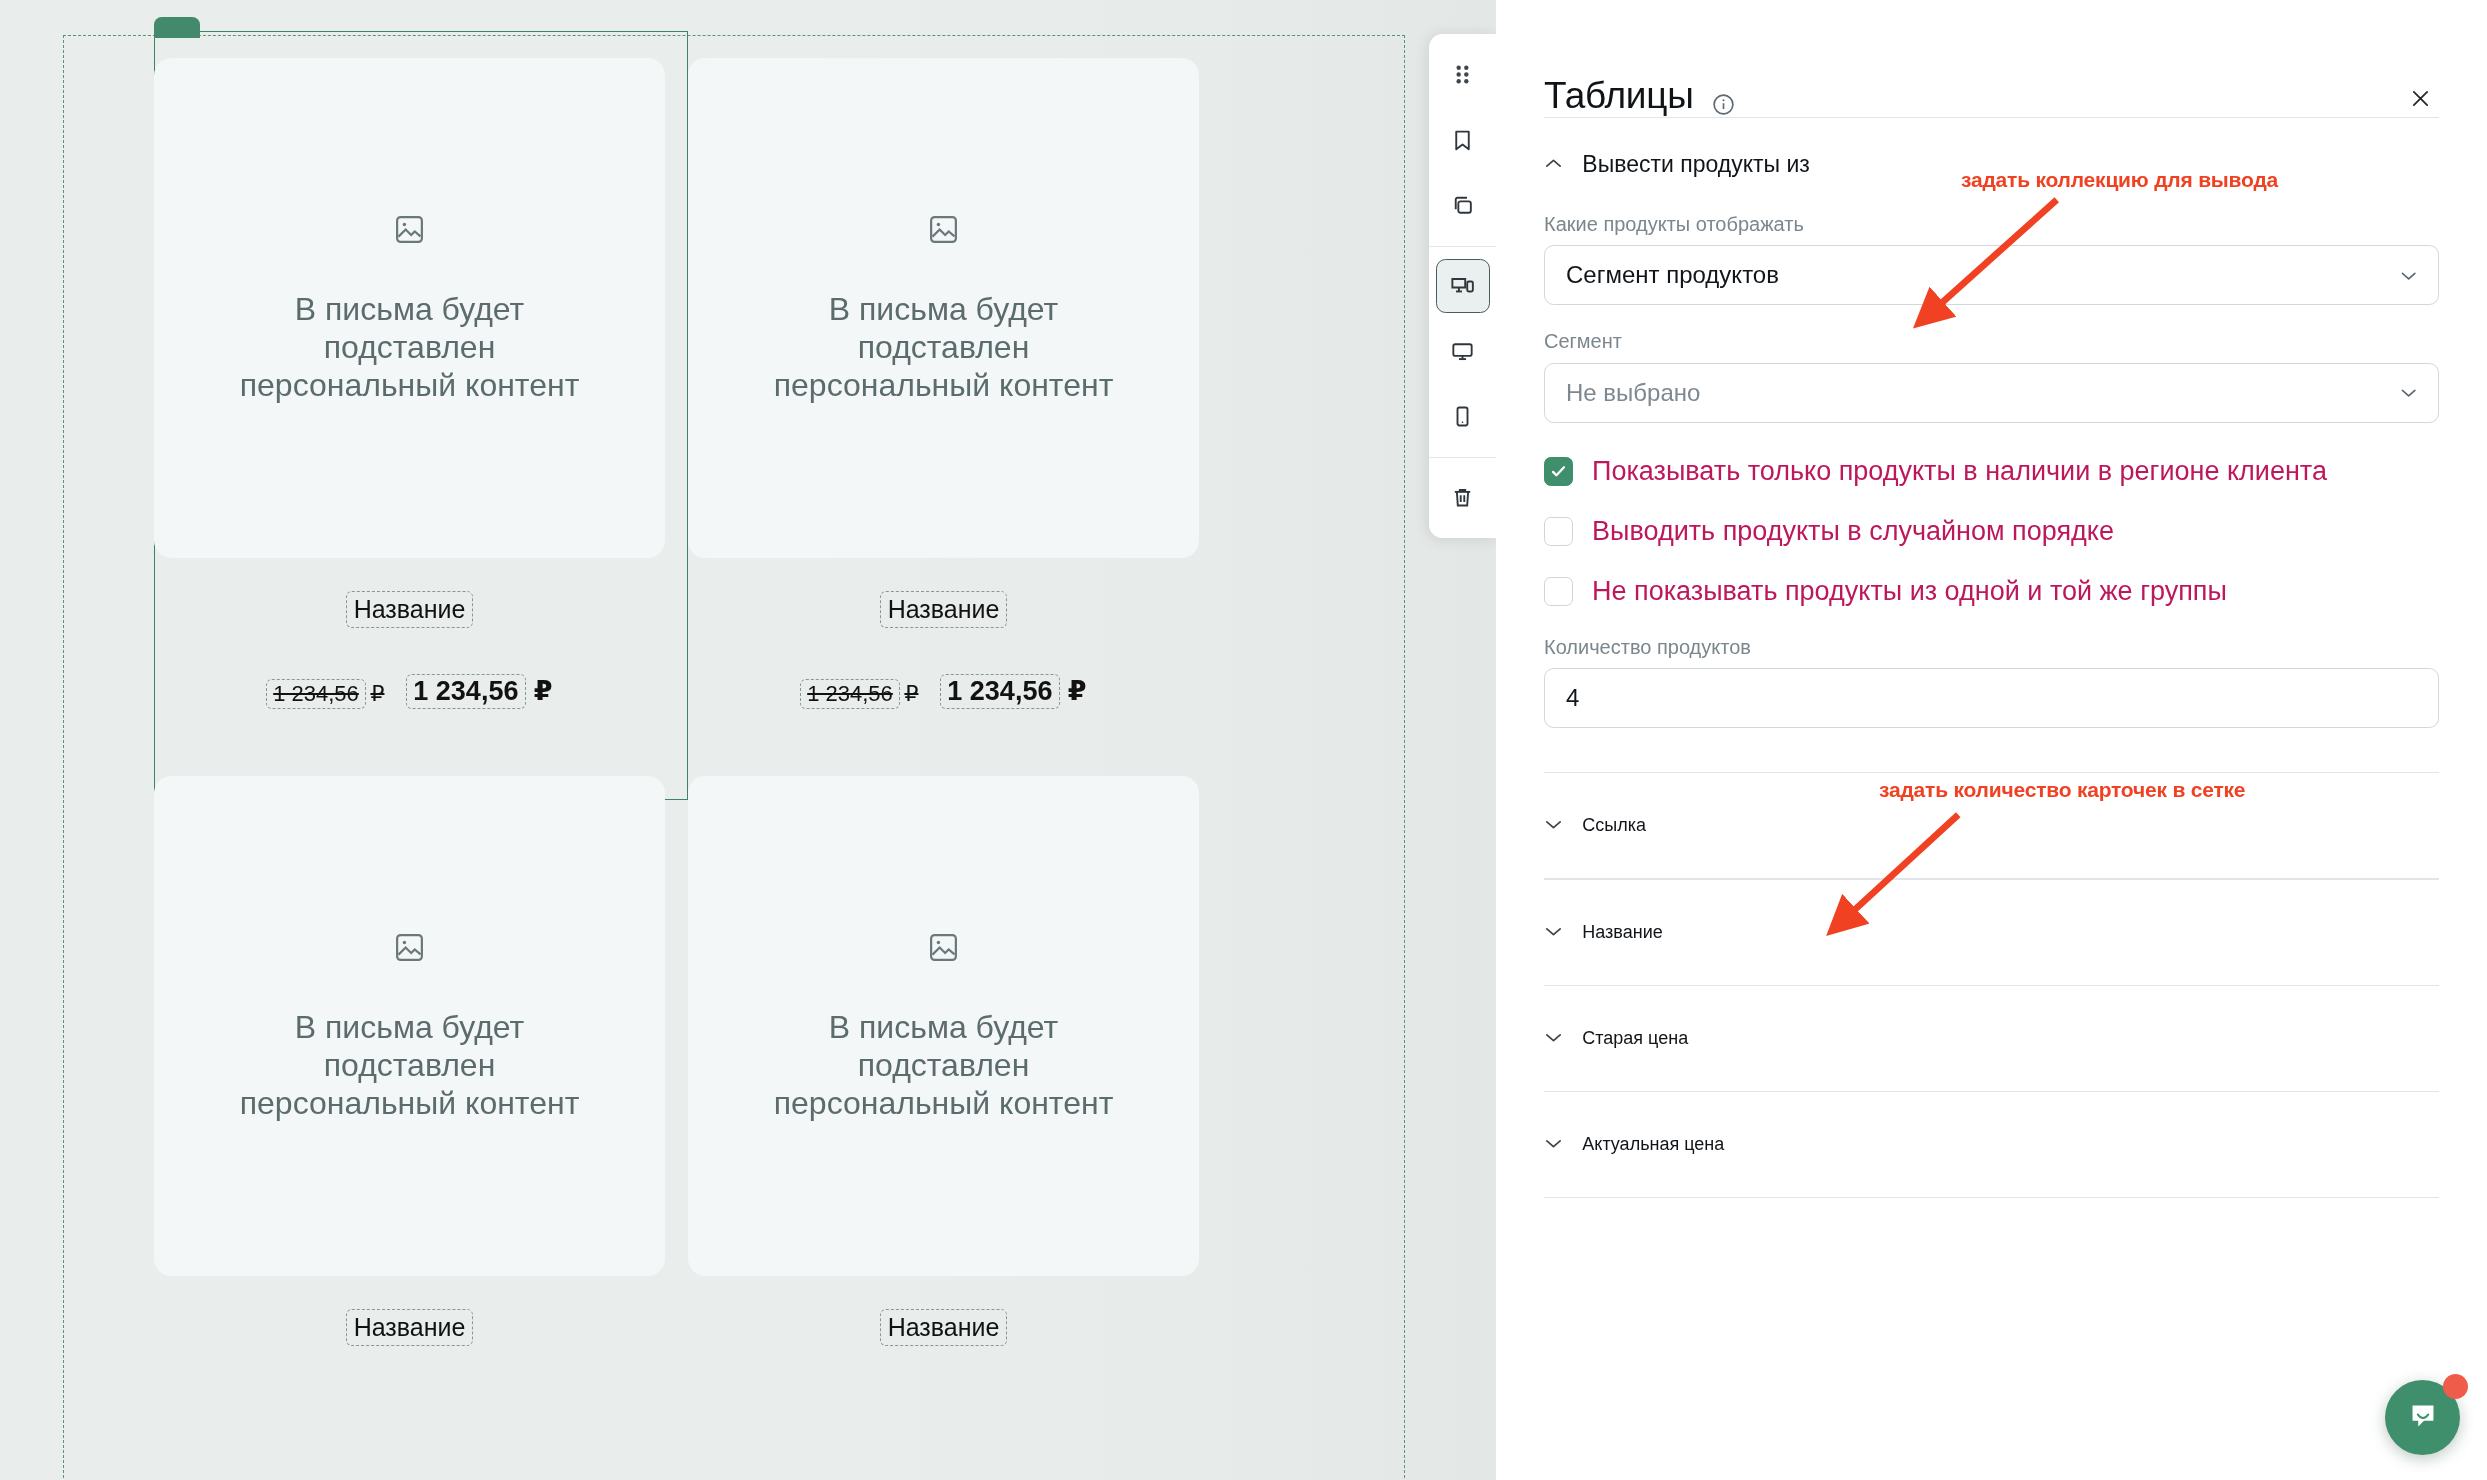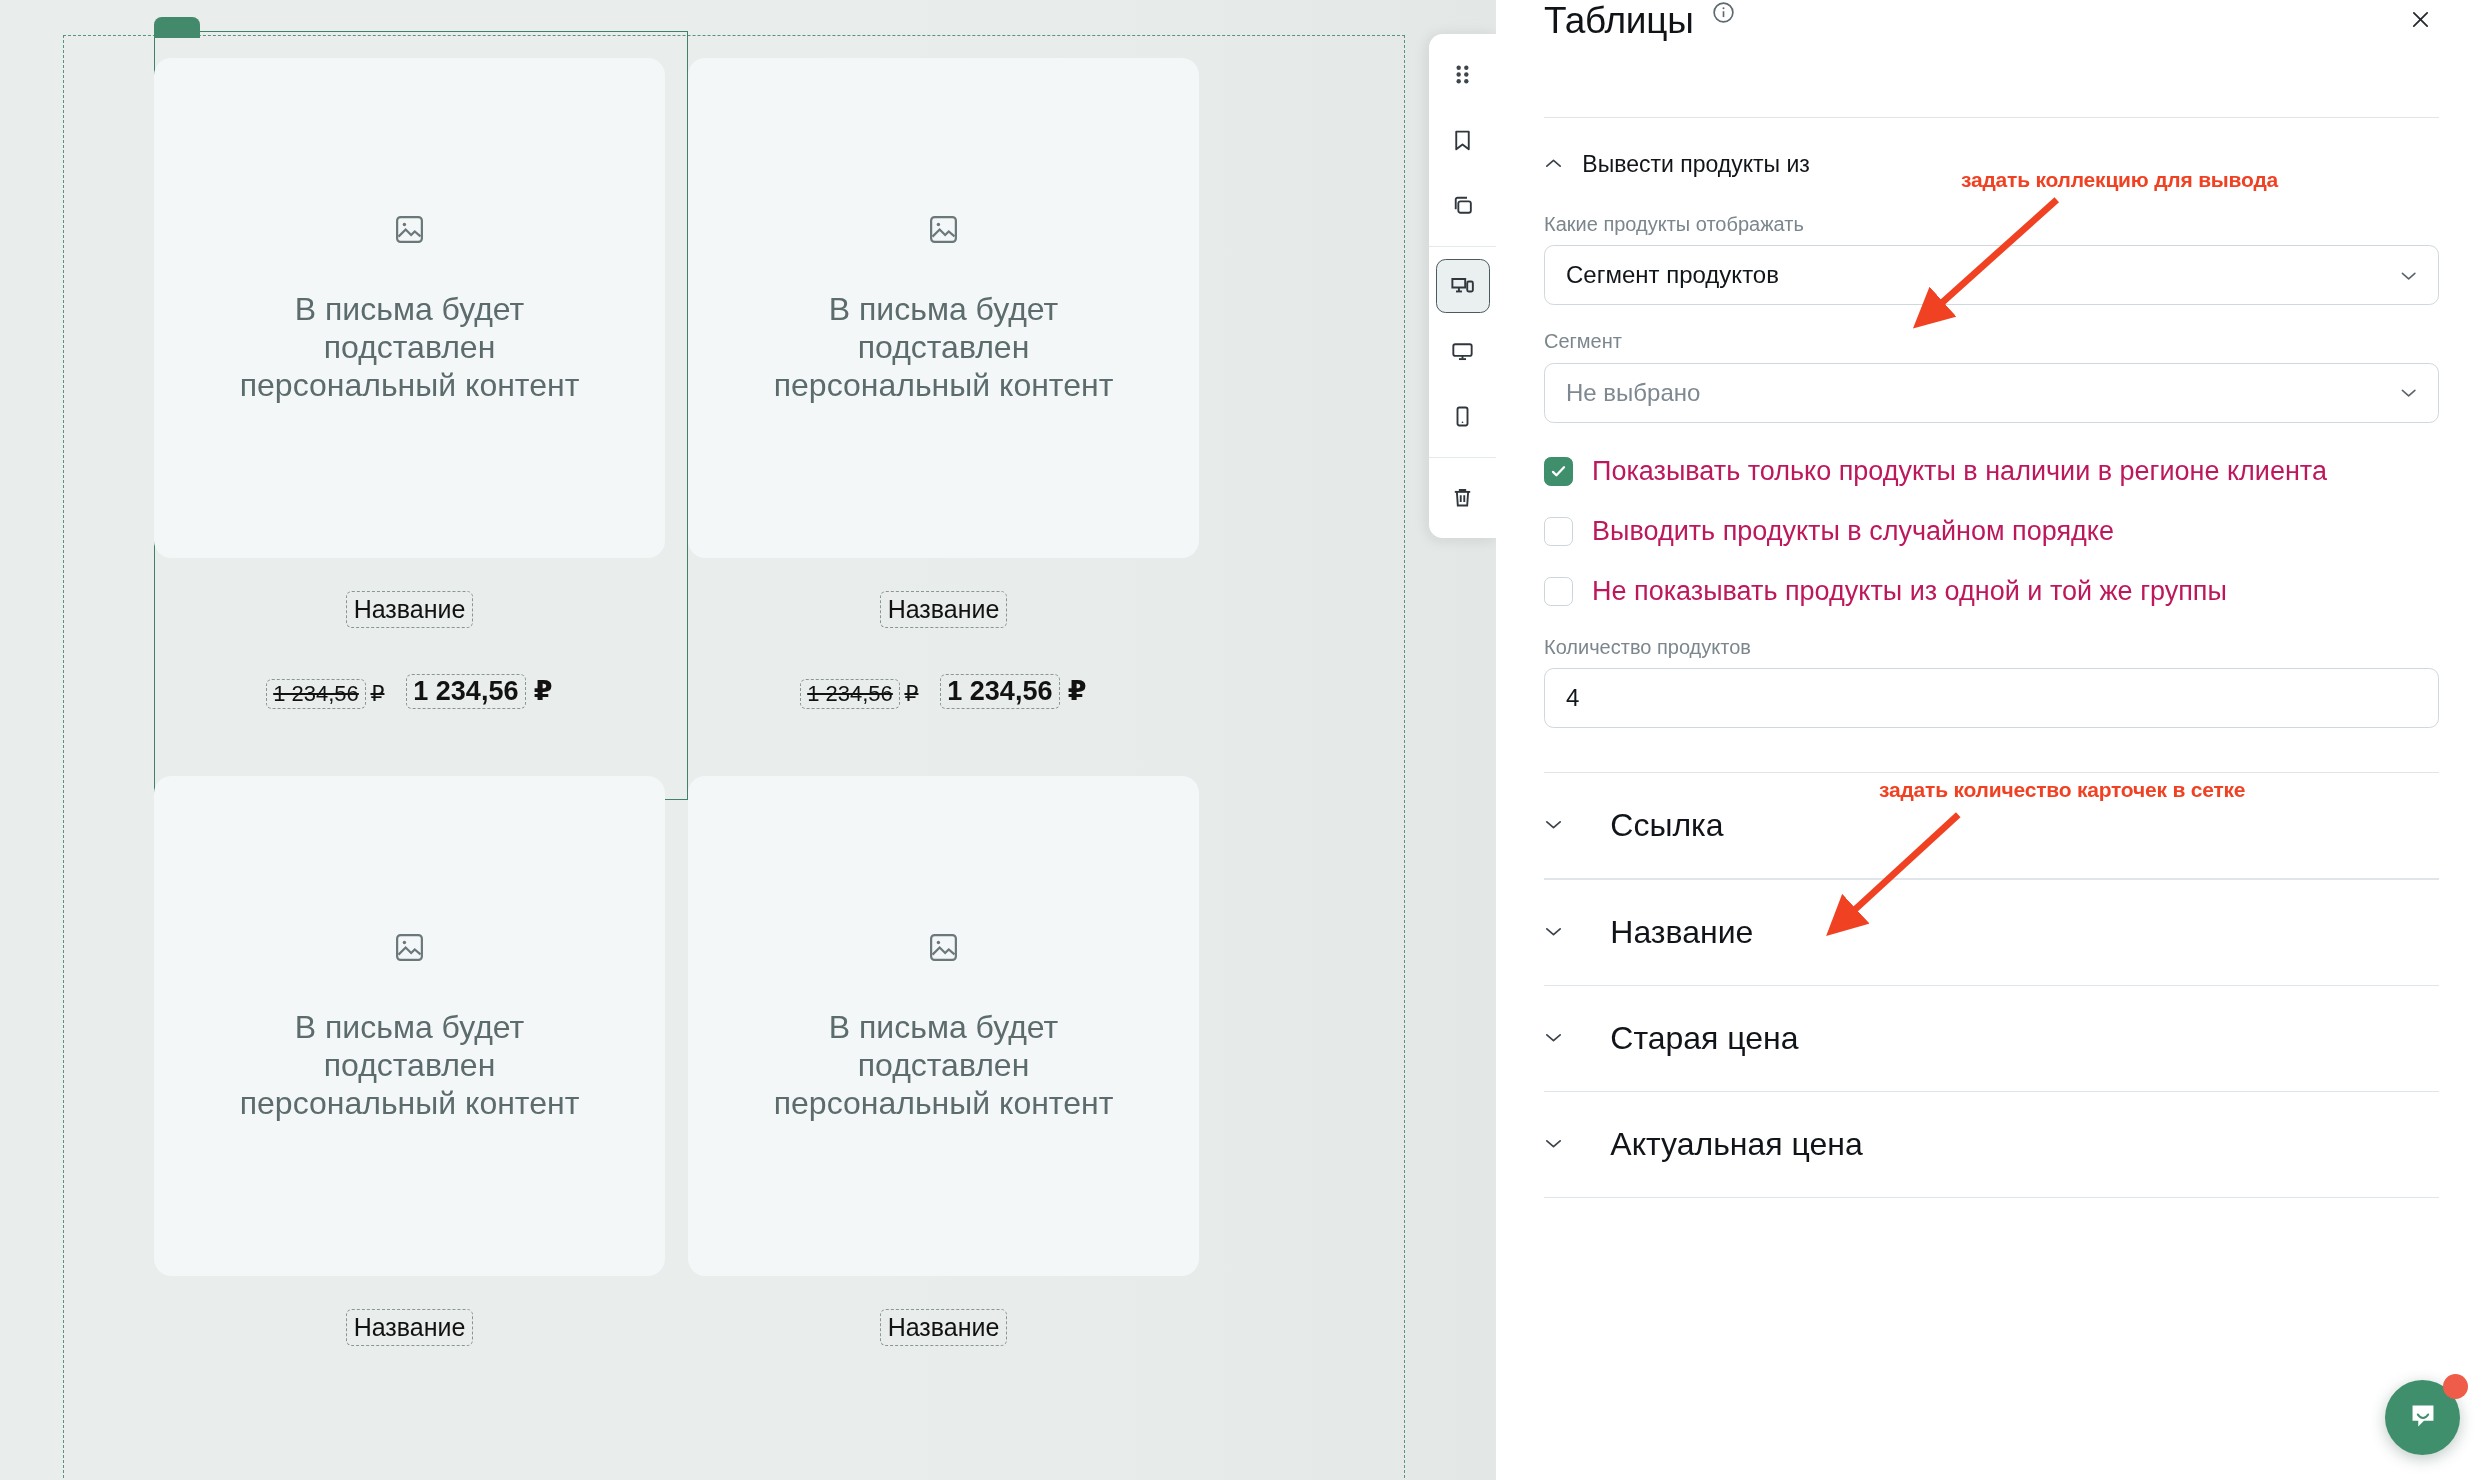--- a/index.html
+++ b/index.html
@@ -156,21 +156,21 @@
   
   #panel {
     position: absolute;
     left: 1496px; top: 0;
     width: 991px; height: 1480px;
     background: #ffffff;
     overflow: hidden;
   }
   #panel-header {
     height: 117px;
-    display: flex; align-items: flex-start;
+    display: flex; align-items: flex-end;
     padding: 0 48px 0 48px;
   }
   #panel-title {
     font-size: 37px; color: #101417; font-weight: normal;
     letter-spacing: -0.2px;
   }
   #panel-info-icon { margin-left: 17.3px; display: inline-flex; align-items: center; cursor: pointer;}
   #panel-close {
     margin-left: auto; cursor: pointer;
     display: inline-flex; align-items: center; justify-content: center;
@@ -224,21 +224,21 @@
   .check-label { font-size: 27px; color: #be185d; margin-left: 19px; }
 
   .accordion-item {
     padding: 0 48px;
   }
   .acc-row {
     display: flex; align-items: center;
     height: 105px;
     cursor: pointer;
   }
-  .acc-label { font-size: 32px; color: #111418; margin-left: 28px; }
+  .acc-label { font-size: 18px; color: #111418; }
   .acc-hr { height: 1px; background: #dfe5e8; }
 
   
   .annot {
     position: absolute;
     color: #f04122;
     font-weight: bold;
     font-size: 21px;
     white-space: nowrap;
     letter-spacing: -0.2px;

